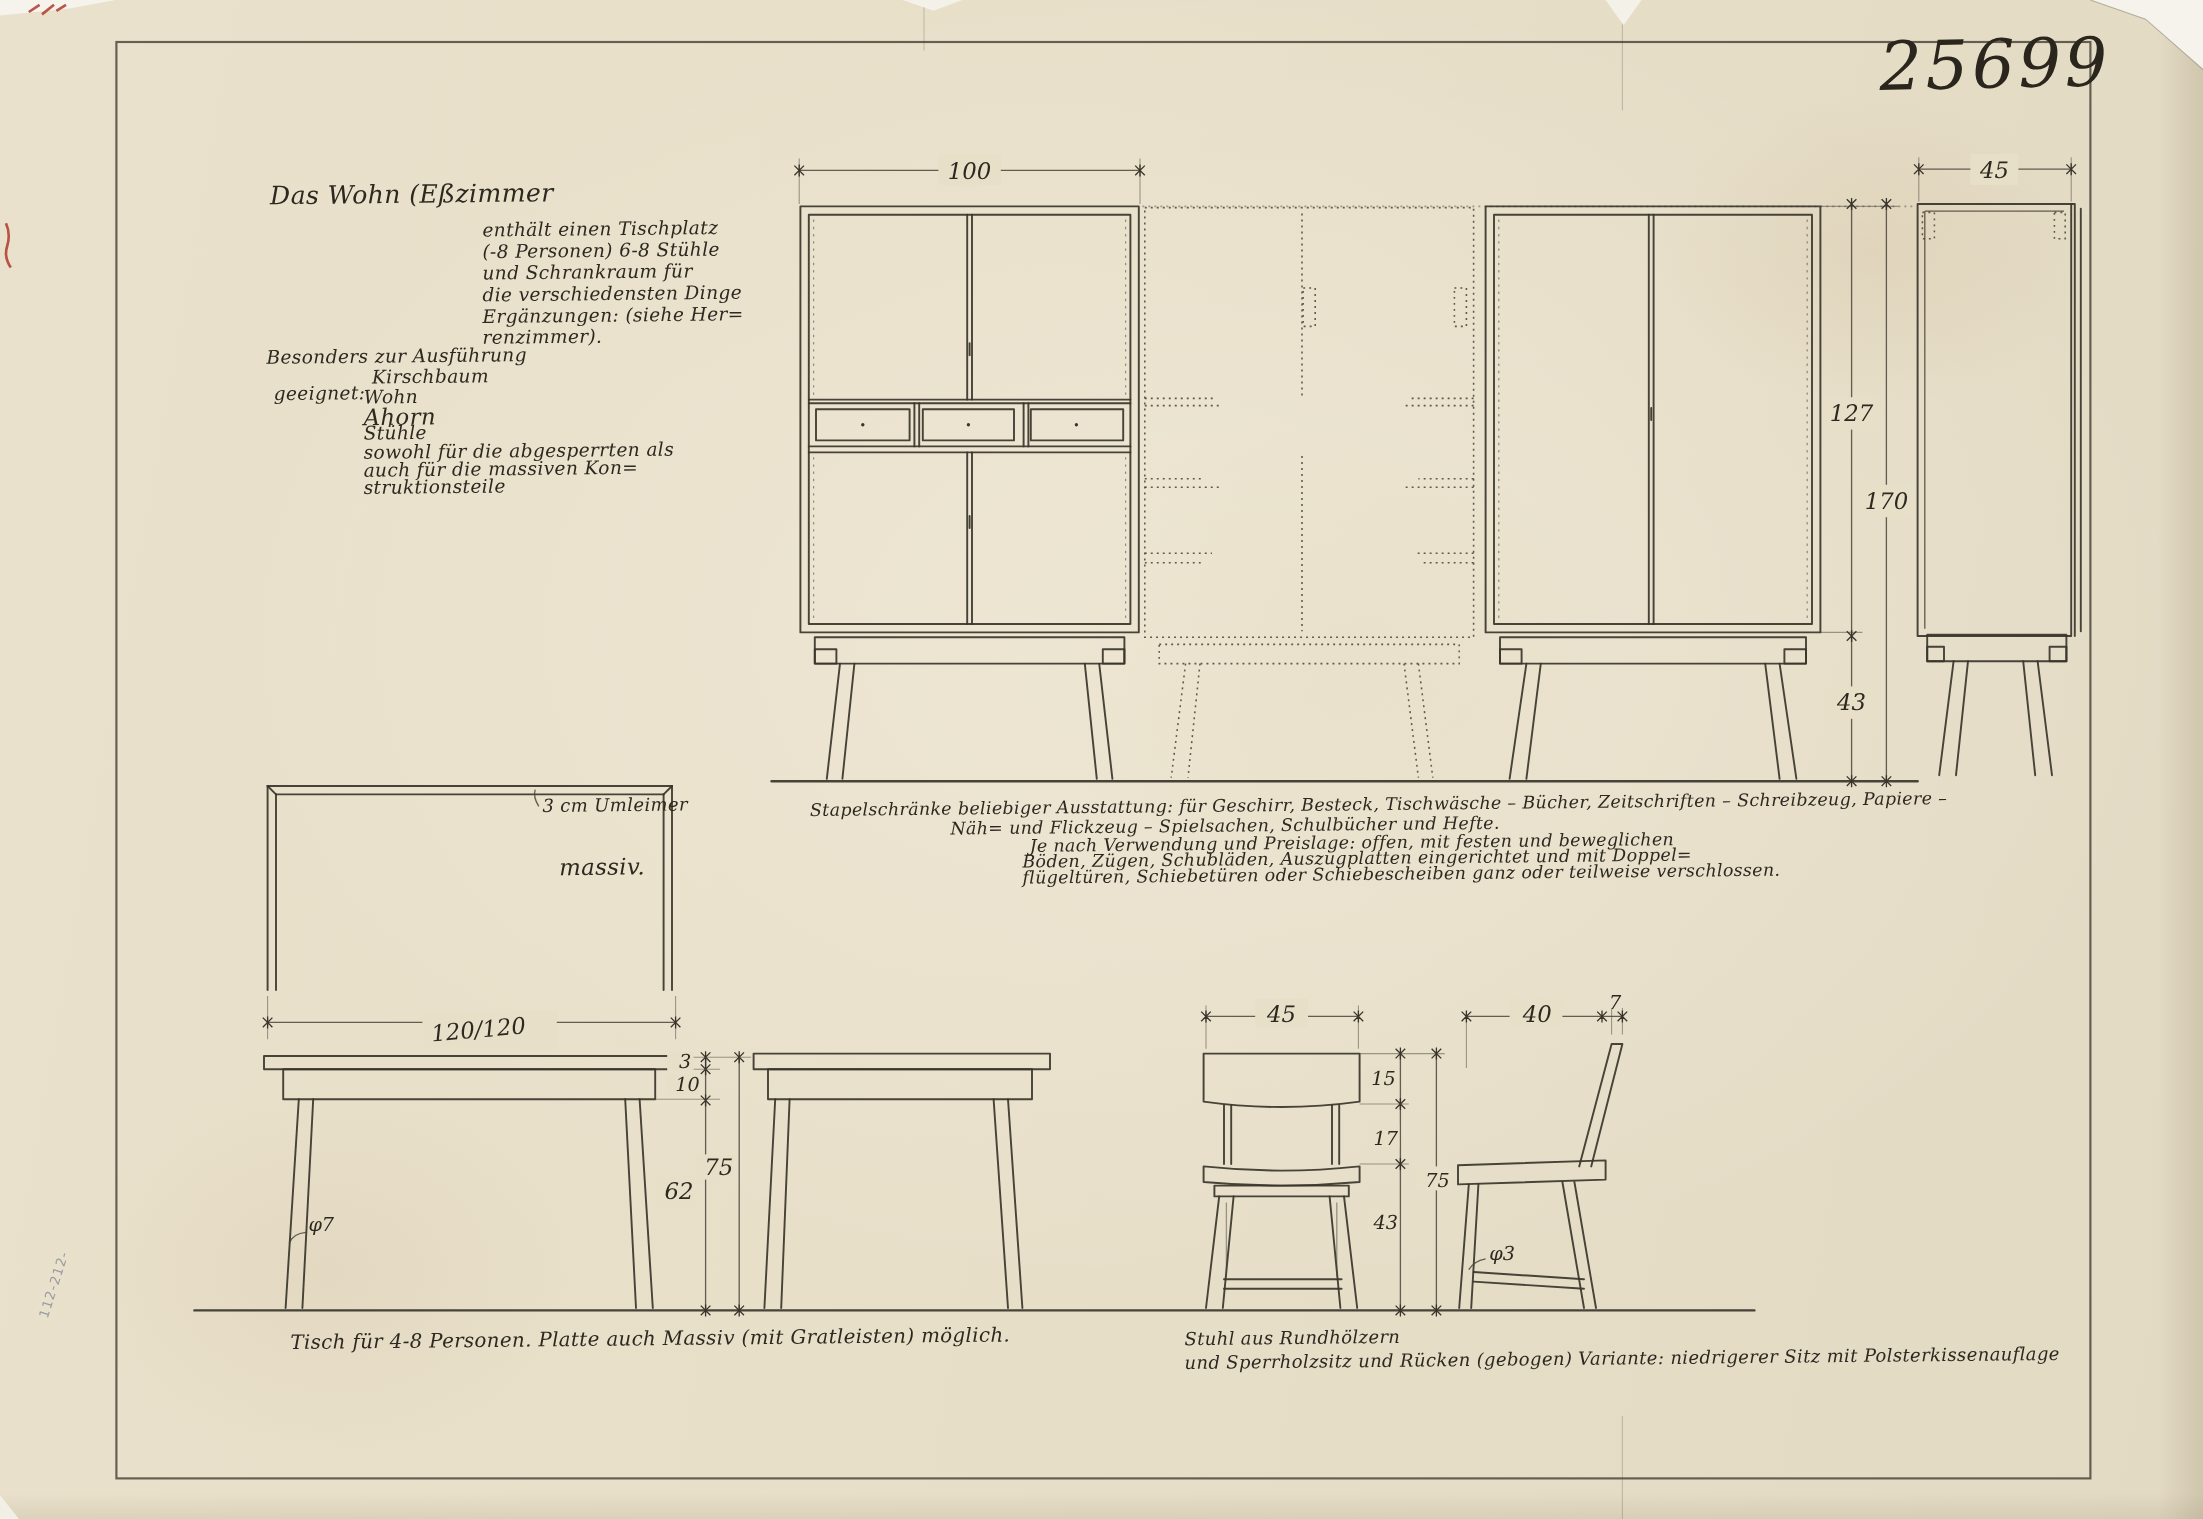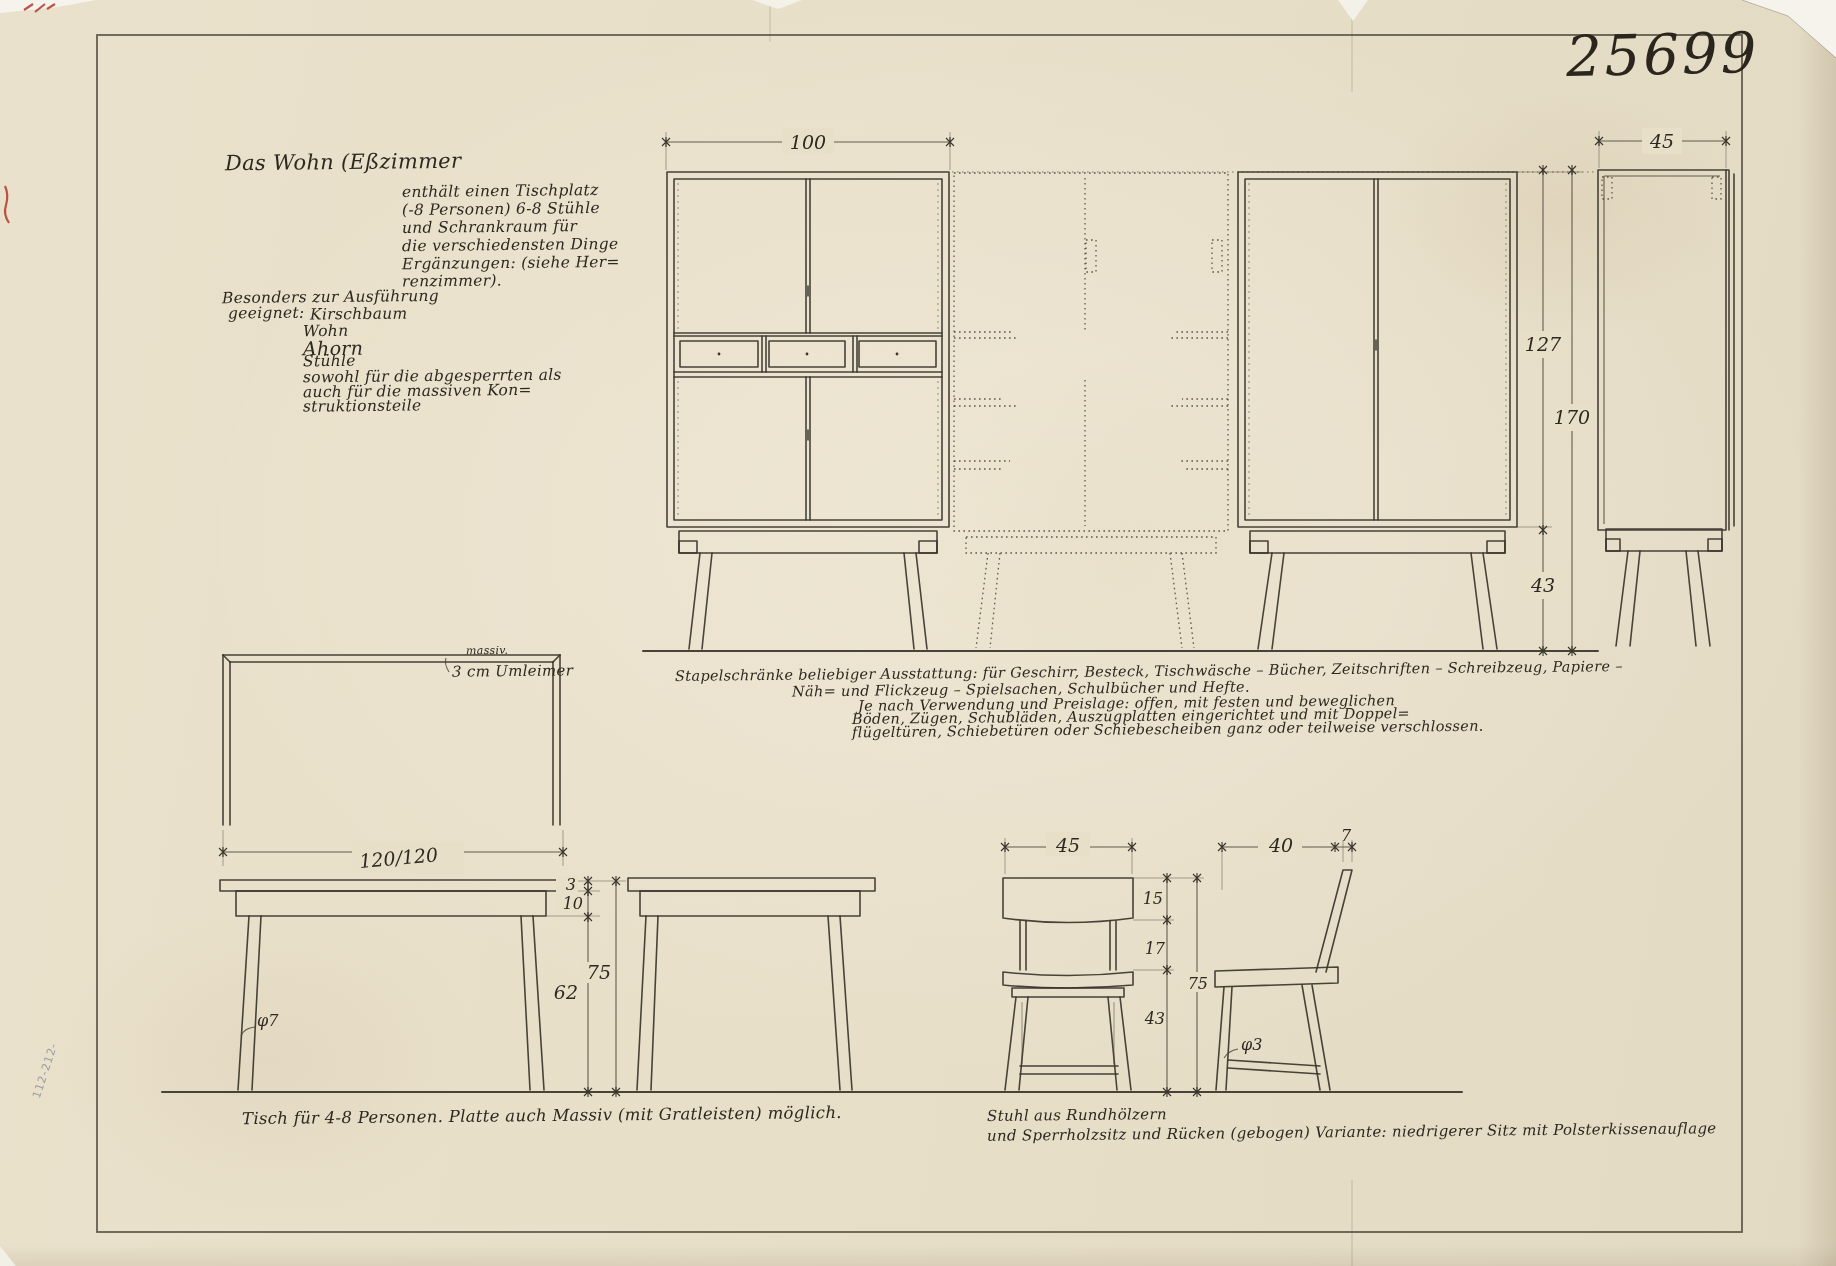--- a/index.html
+++ b/index.html
@@ -270,37 +270,37 @@
 
   <div class="hw" style="left:225px;top:150px;font-size:21px;">Das Wohn (Eßzimmer</div>
   <div class="hw" style="left:402px;top:182px;font-size:15.5px;">enthält einen Tischplatz</div>
   <div class="hw" style="left:402px;top:200px;font-size:15.5px;">(-8 Personen) 6-8 Stühle</div>
   <div class="hw" style="left:402px;top:218px;font-size:15.5px;">und Schrankraum für</div>
   <div class="hw" style="left:402px;top:236px;font-size:15.5px;">die verschiedensten Dinge</div>
   <div class="hw" style="left:402px;top:254px;font-size:15.5px;">Ergänzungen: (siehe Her=</div>
   <div class="hw" style="left:402px;top:272px;font-size:15.5px;">renzimmer).</div>
 
   <div class="hw" style="left:222px;top:288px;font-size:15.5px;">Besonders zur Ausführung</div>
-  <div class="hw" style="left:228px;top:304px;font-size:15.5px;">geeignet:</div>
+  <div class="hw" style="left:228px;top:319px;font-size:15.5px;">geeignet:</div>
   <div class="hw" style="left:310px;top:305px;font-size:15.5px;">Kirschbaum</div>
   <div class="hw" style="left:303px;top:322px;font-size:15.5px;">Wohn</div>
   <div class="hw" style="left:303px;top:337px;font-size:19px;font-style:italic;">Ahorn</div>
   <div class="hw" style="left:303px;top:352px;font-size:15.5px;">Stühle</div>
   <div class="hw" style="left:303px;top:367px;font-size:15.5px;">sowohl für die abgesperrten als</div>
   <div class="hw" style="left:303px;top:382px;font-size:15.5px;">auch für die massiven Kon=</div>
   <div class="hw" style="left:303px;top:397px;font-size:15.5px;">struktionsteile</div>
 
   <div class="hw" style="left:675px;top:663px;font-size:14.5px;">Stapelschränke beliebiger Ausstattung: für Geschirr, Besteck, Tischwäsche – Bücher, Zeitschriften – Schreibzeug, Papiere –</div>
   <div class="hw" style="left:792px;top:681px;font-size:14.5px;">Näh= und Flickzeug – Spielsachen, Schulbücher und Hefte.</div>
   <div class="hw" style="left:858px;top:695px;font-size:14.5px;">Je nach Verwendung und Preislage: offen, mit festen und beweglichen</div>
   <div class="hw" style="left:852px;top:708px;font-size:14.5px;">Böden, Zügen, Schubläden, Auszugplatten eingerichtet und mit Doppel=</div>
   <div class="hw" style="left:852px;top:721px;font-size:14.5px;">flügeltüren, Schiebetüren oder Schiebescheiben ganz oder teilweise verschlossen.</div>
 
   <div class="hw" style="left:452px;top:662px;font-size:15px;">3 cm Umleimer</div>
-  <div class="hw" style="left:466px;top:644px;font-size:11px;">massiv.</div>
+  <div class="hw" style="left:466px;top:712px;font-size:19px;">massiv.</div>
 
   <div class="hw" style="left:242px;top:1106px;font-size:16.5px;">Tisch für 4-8 Personen.  Platte auch Massiv (mit Gratleisten) möglich.</div>
 
   <div class="hw" style="left:987px;top:1106px;font-size:15px;">Stuhl aus Rundhölzern</div>
   <div class="hw" style="left:987px;top:1123px;font-size:15px;">und Sperrholzsitz und Rücken (gebogen)   Variante: niedrigerer Sitz mit Polsterkissenauflage</div>
 
   <div class="margin-mark" style="left:30px;top:1096px;">112-212-</div>
 </div>
 
 </body></html>

